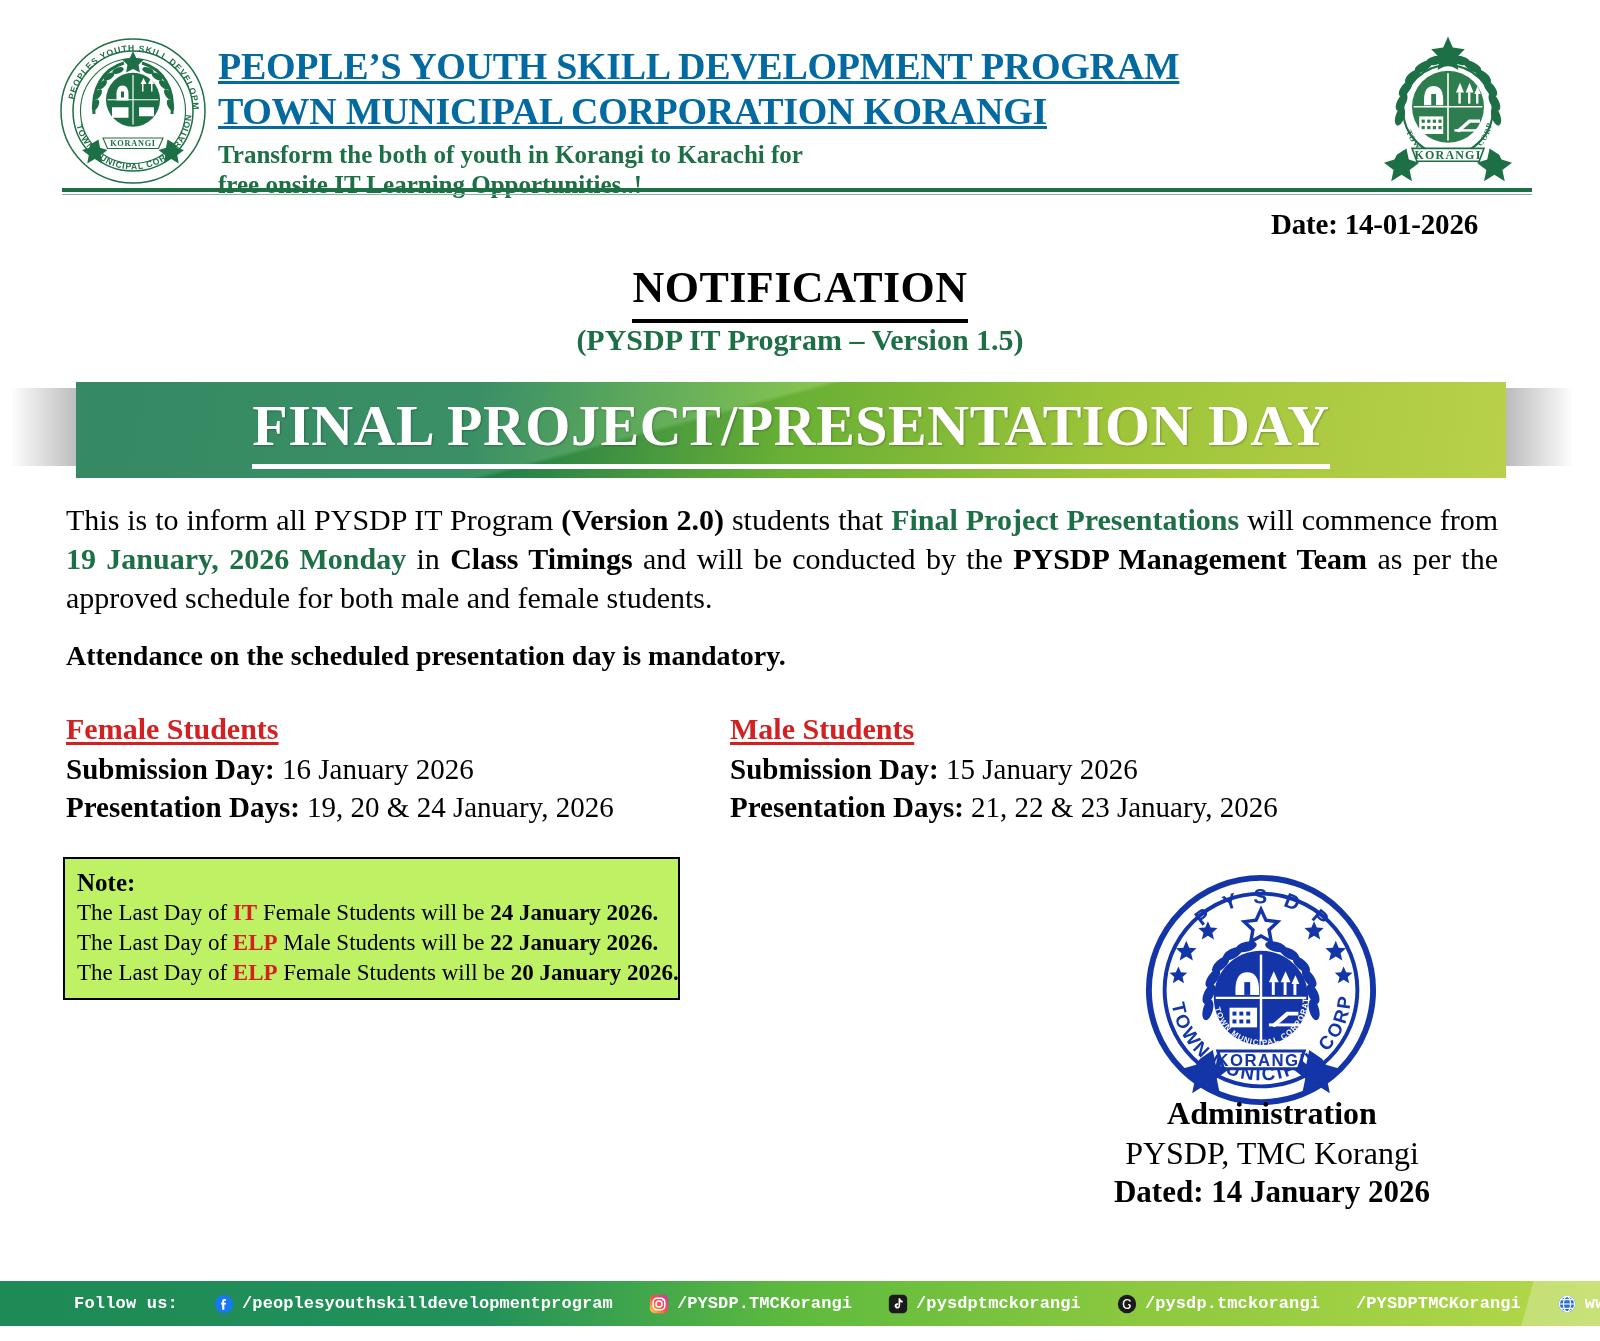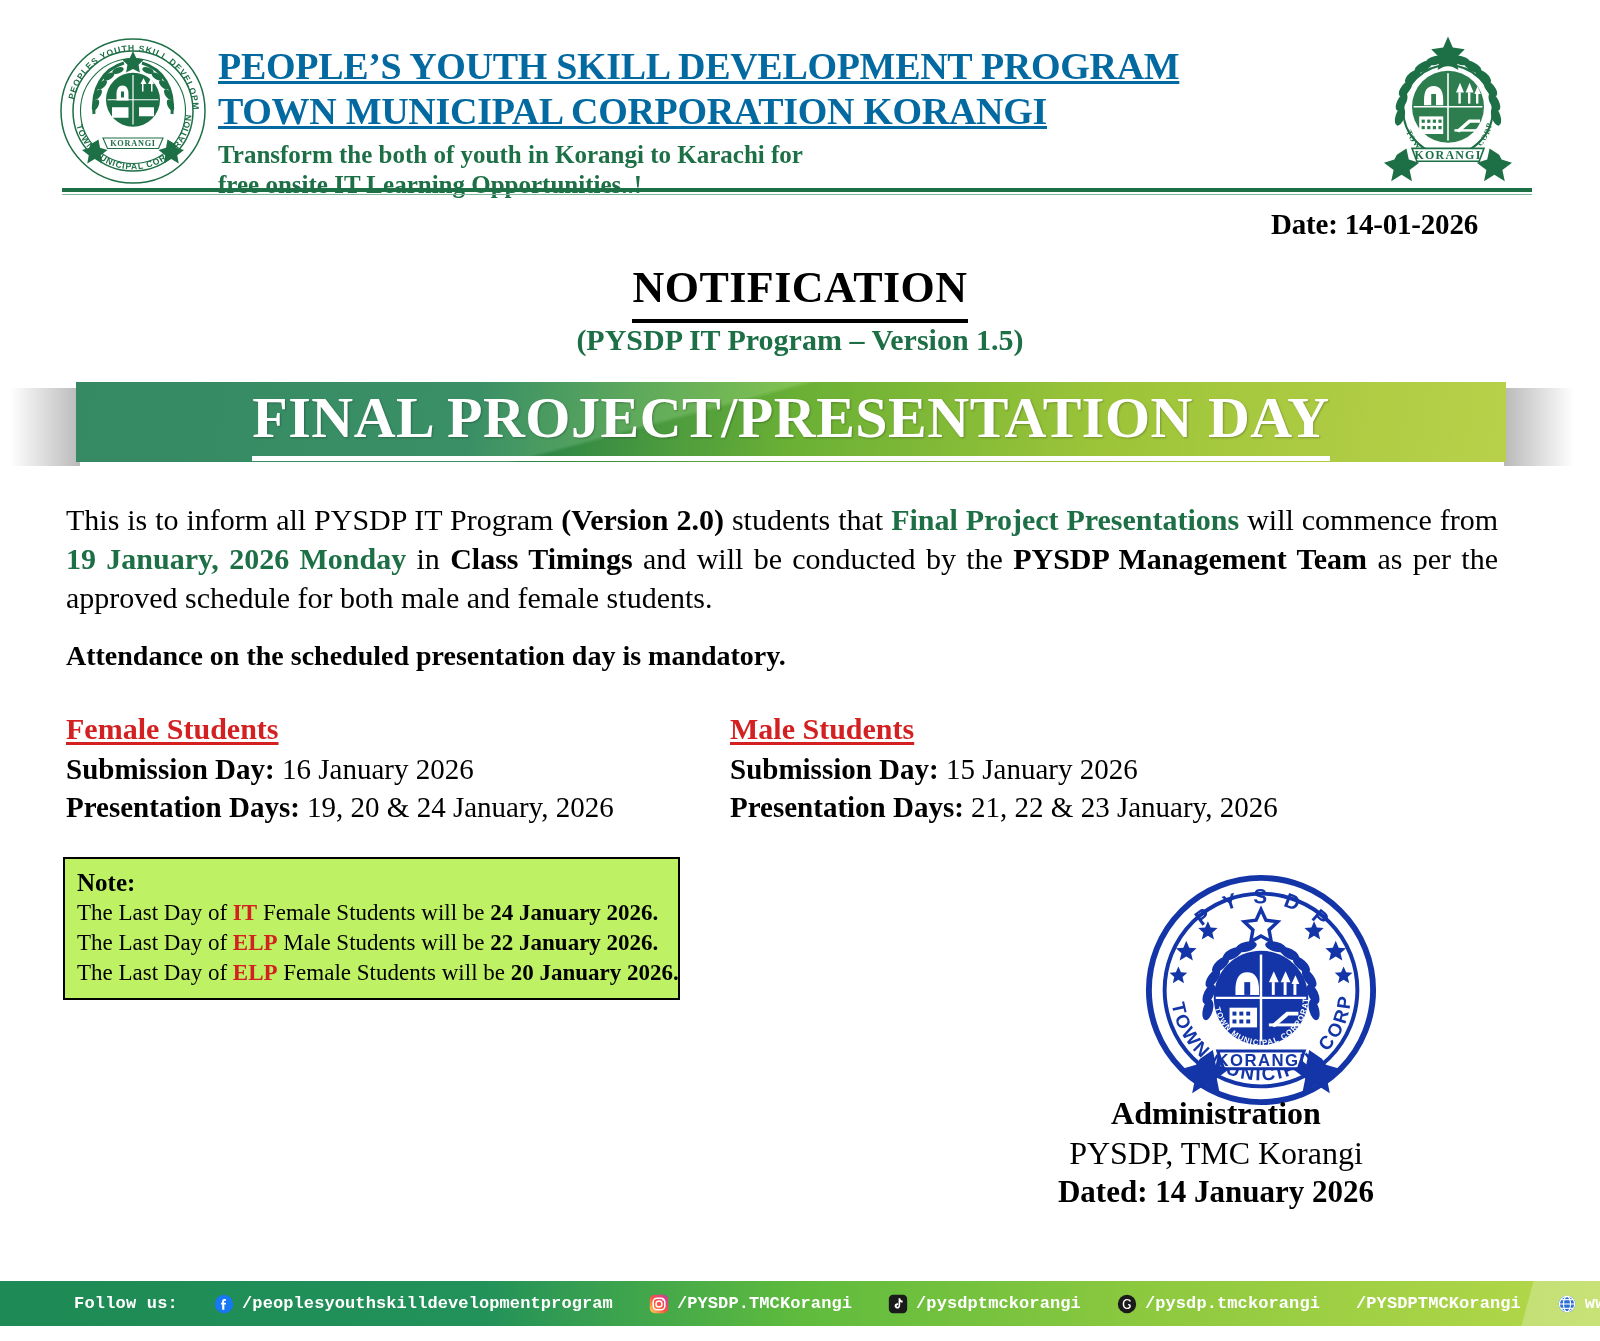--- a/index.html
+++ b/index.html
@@ -64,21 +64,21 @@
   }
   .banner-shadow-l {
     position:absolute; left:10px; top:6px; width:70px; height:78px;
     background:linear-gradient(to right,rgba(255,255,255,0),#b9b9b9);
   }
   .banner-shadow-r {
     position:absolute; left:1504px; top:6px; width:70px; height:78px;
     background:linear-gradient(to right,#b9b9b9,rgba(255,255,255,0));
   }
   .banner {
-    position:absolute; left:76px; top:0px; width:1430px; height:80px;
+    position:absolute; left:76px; top:0px; width:1430px; height:96px;
     background:linear-gradient(100deg,#17784c 0%,#1d7f4f 28%,#6fb938 50%,#a5cf3c 72%,#c3dc4e 100%);
     overflow:hidden;
   }
   .banner::after{
     content:""; position:absolute; left:0; top:0; width:100%; height:100%;
     background:linear-gradient(165deg,rgba(255,255,255,0.13) 0%,rgba(255,255,255,0.13) 42%,rgba(0,0,0,0.05) 43%,rgba(0,0,0,0.05) 100%);
     pointer-events:none;
   }
   .banner-text {
     position:absolute; left:0; top:0; width:100%; height:100%;
@@ -120,21 +120,21 @@
   }
   .note-title { font-size:25px; font-weight:bold; color:#000; line-height:1.25; }
   .note-line { font-size:23px; color:#000; line-height:1.3; white-space:nowrap; }
   .red { color:#d32020; font-weight:bold; }
 
   
   .stamp { position:absolute; left:1143px; top:872px; width:236px; height:236px; }
 
   
   .sign-block {
-    position:absolute; left:956px; top:1093px; width:520px; text-align:center;
+    position:absolute; left:1012px; top:1093px; width:520px; text-align:center;
   }
   .sign-1 { font-size:32px; font-weight:bold; color:#000; line-height:1.25; }
   .sign-2 { font-size:32px; color:#000; line-height:1.25; }
   .sign-3 { font-size:31px; font-weight:bold; color:#000; line-height:1.25; }
 
   
   .footer {
     position:absolute; left:0; top:1281px; width:1600px; height:45px;
     background:linear-gradient(to right,#1e8a55 0%,#22915a 30%,#5fbb3d 50%,#8dc93f 72%,#b6d84a 100%);
     display:flex; align-items:center;

